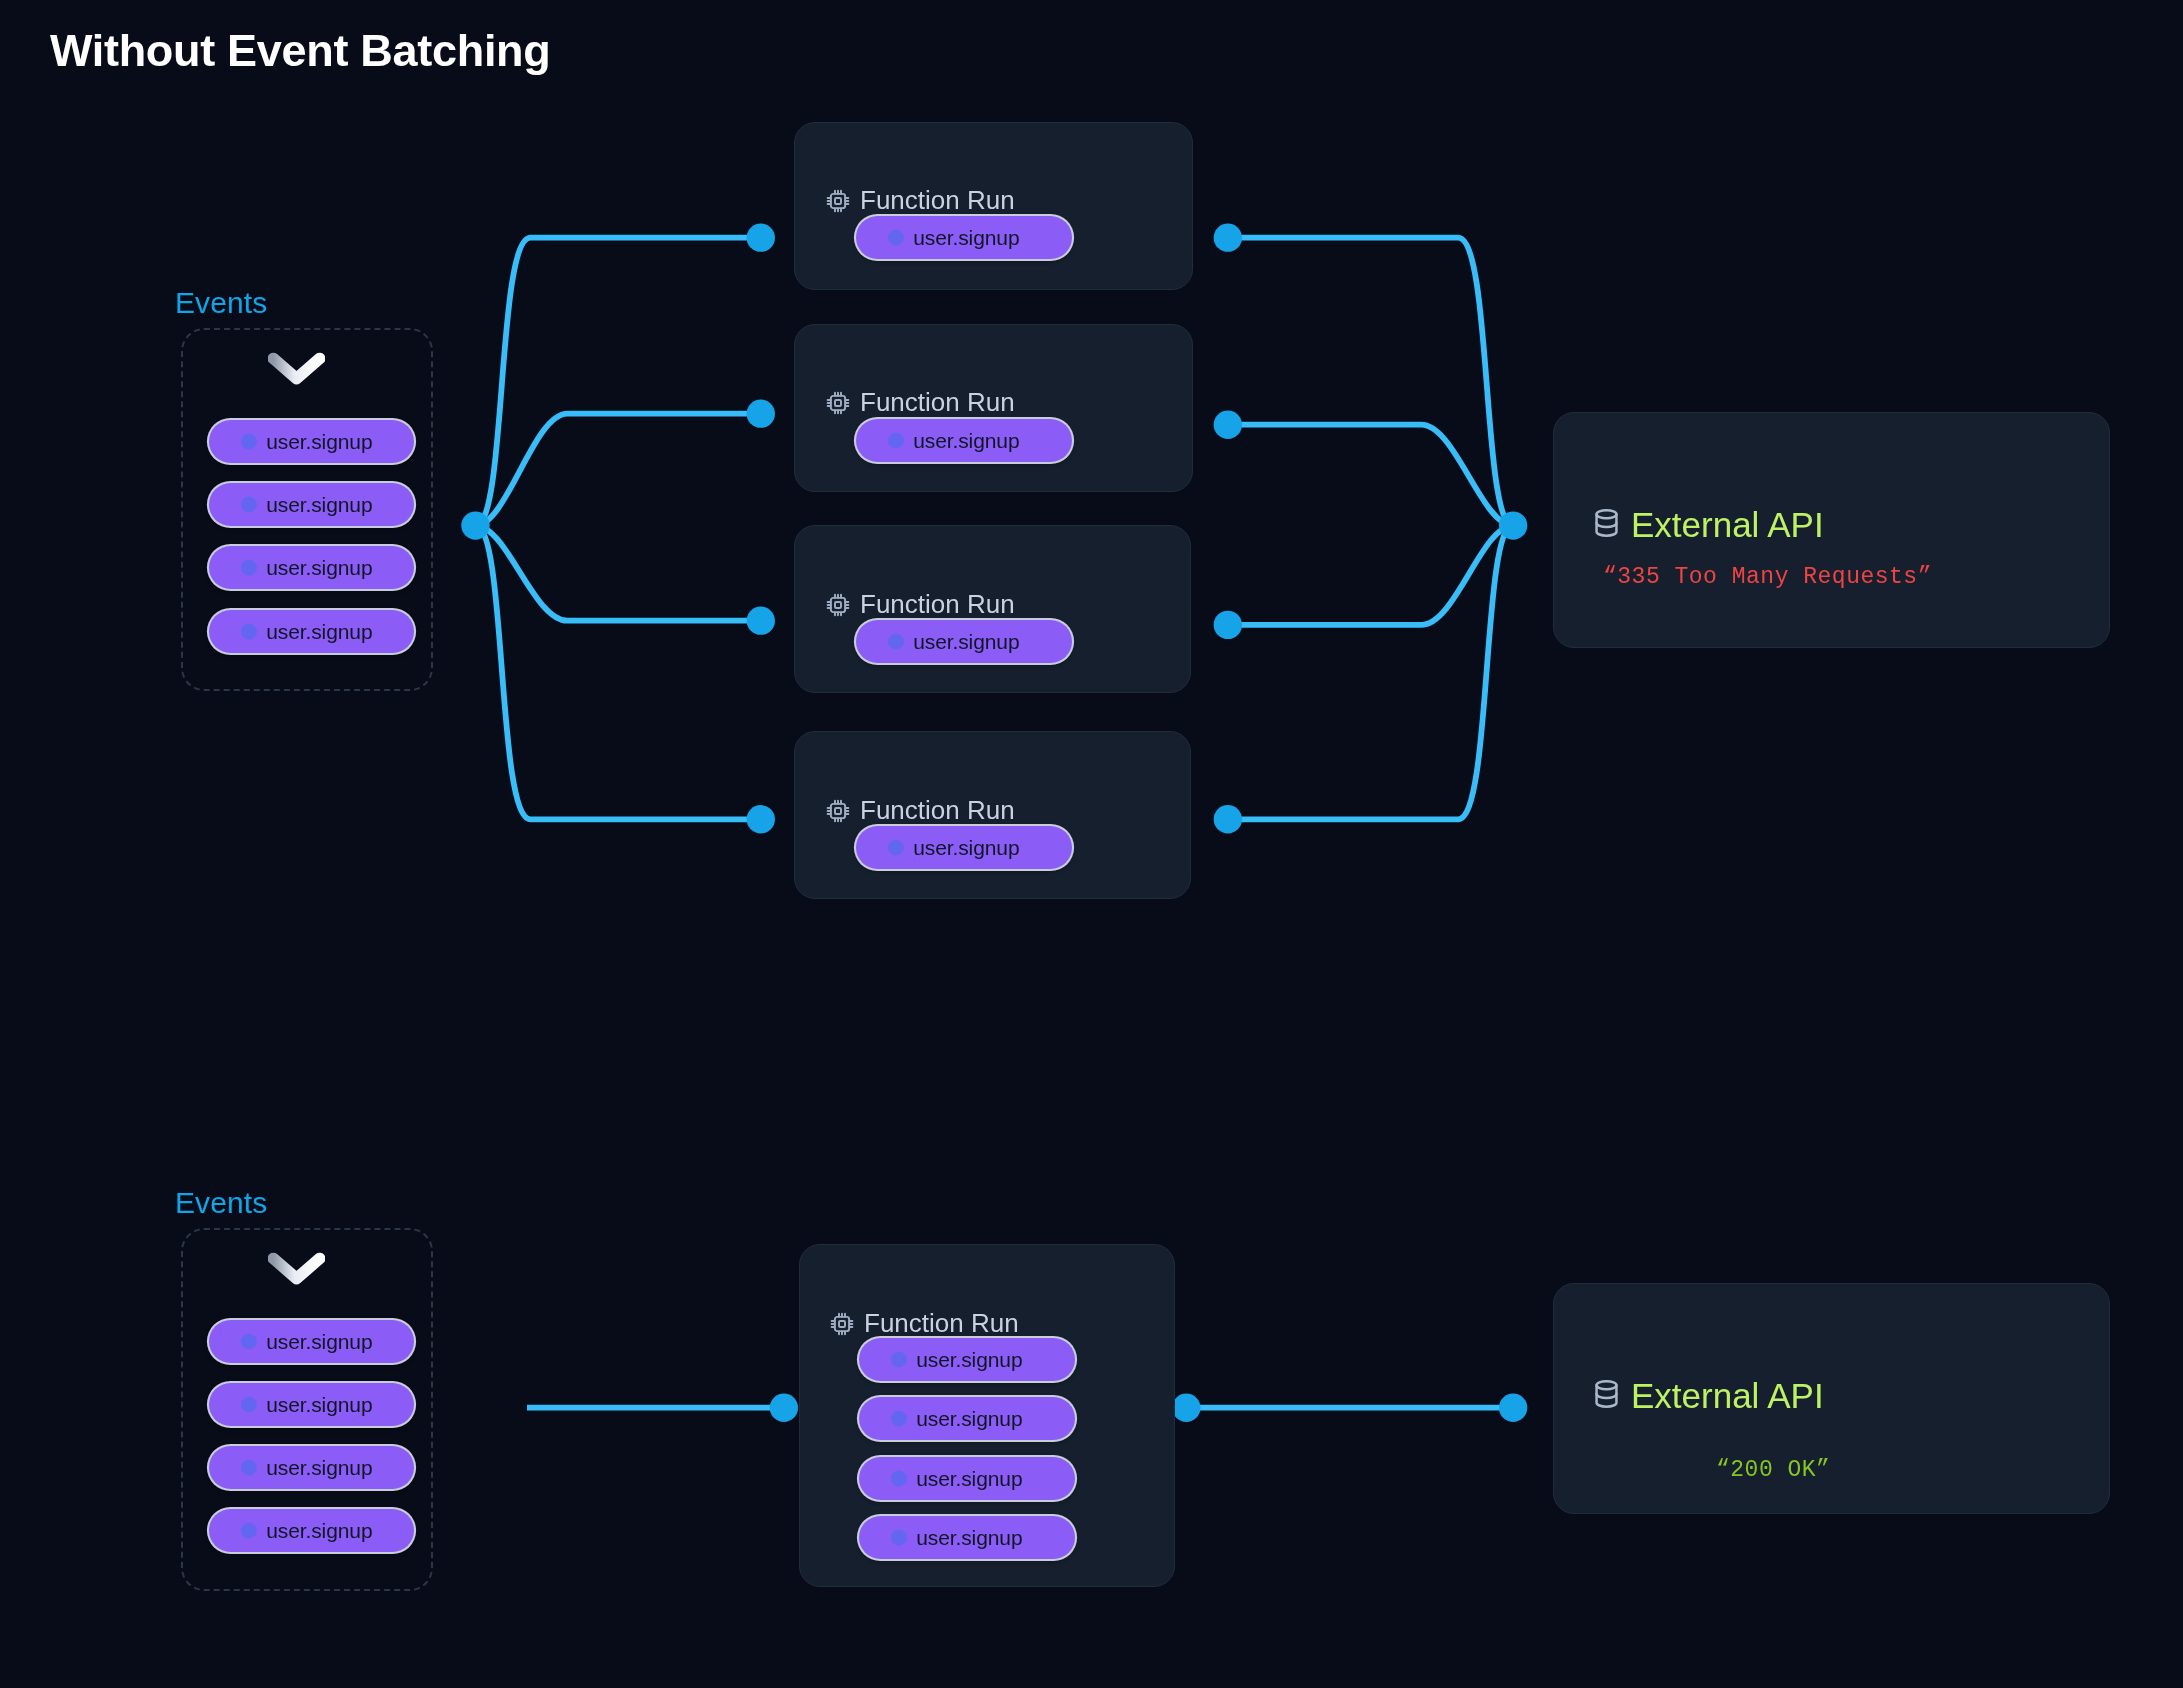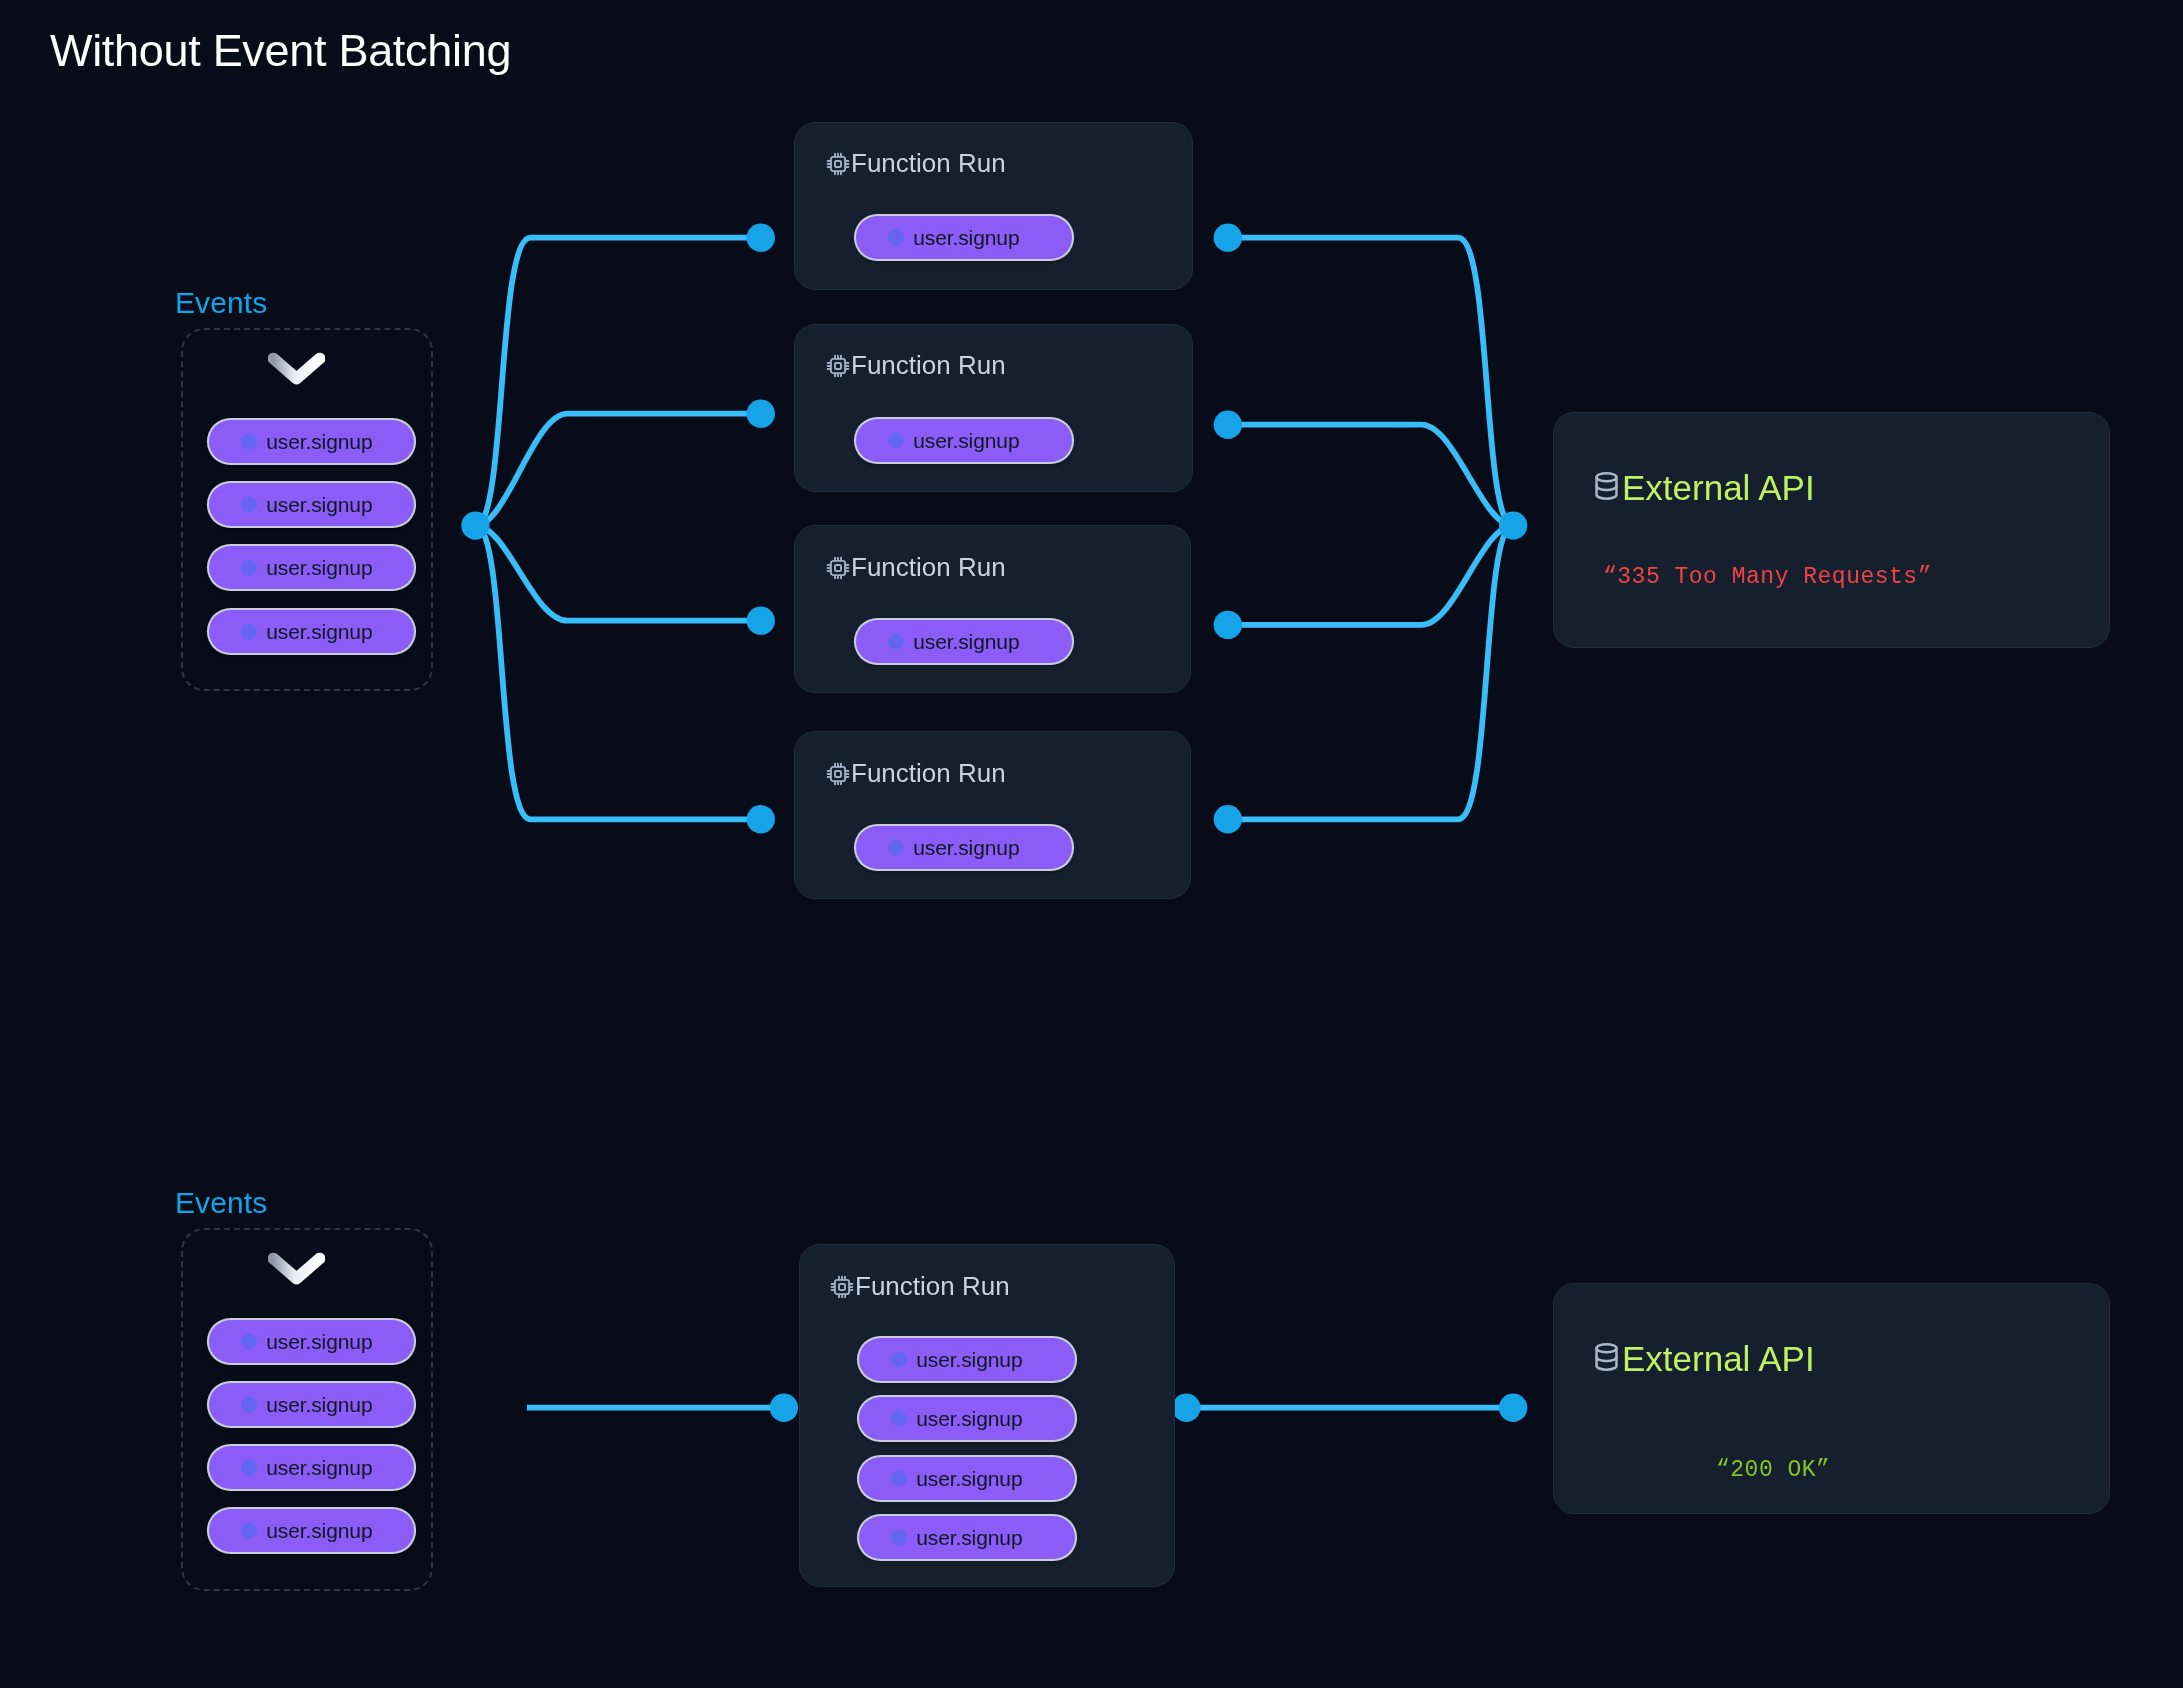--- a/index.html
+++ b/index.html
@@ -9,21 +9,21 @@
     font-family: "Liberation Sans", sans-serif;
     overflow: hidden;
   }
   .stage { position: relative; width: 2183px; height: 1689px; }
 
   
   .section-title {
     position: absolute;
     color: #ffffff;
     font-size: 45px;
-    font-weight: 400;
+    font-weight: 700;
     letter-spacing: -0.3px;
     white-space: nowrap;
   }
   #title-without { left: 50px; top: 25px; }
   #title-with    { left: 64px; top: 1050px; }
 
   
   .events-label {
     position: absolute;
     color: #0ea5e9;
@@ -65,21 +65,22 @@
   .card {
     position: absolute;
     background: #161f2e;
     border: 1.6px solid #212c3e;
     border-radius: 21px;
   }
   .card-head {
     position: absolute;
     display: flex;
     align-items: center;
-    gap: 1px;
+    gap: 10px;
+    margin-top: 37px;
   }
   .card-head .card-title {
     color: #c8d2e0;
     font-size: 26px;
     font-weight: 400;
     white-space: nowrap;
   }
   .card-head.big .card-title { font-size: 35px; color: #bef264; }
   .chip-icon { width: 24px; height: 24px; display:block; }
   .db-icon   { width: 29px; height: 34px; display:block; }

